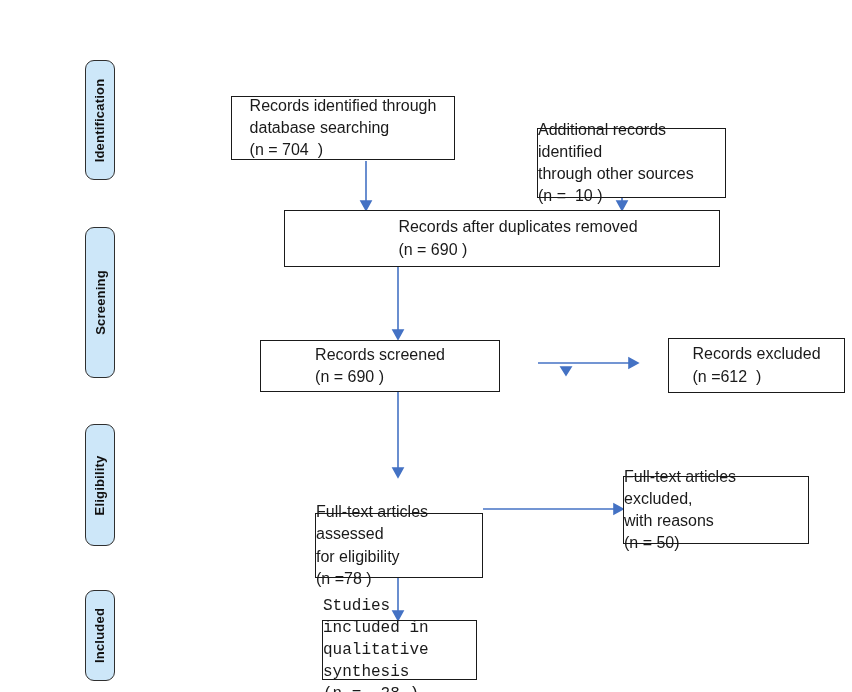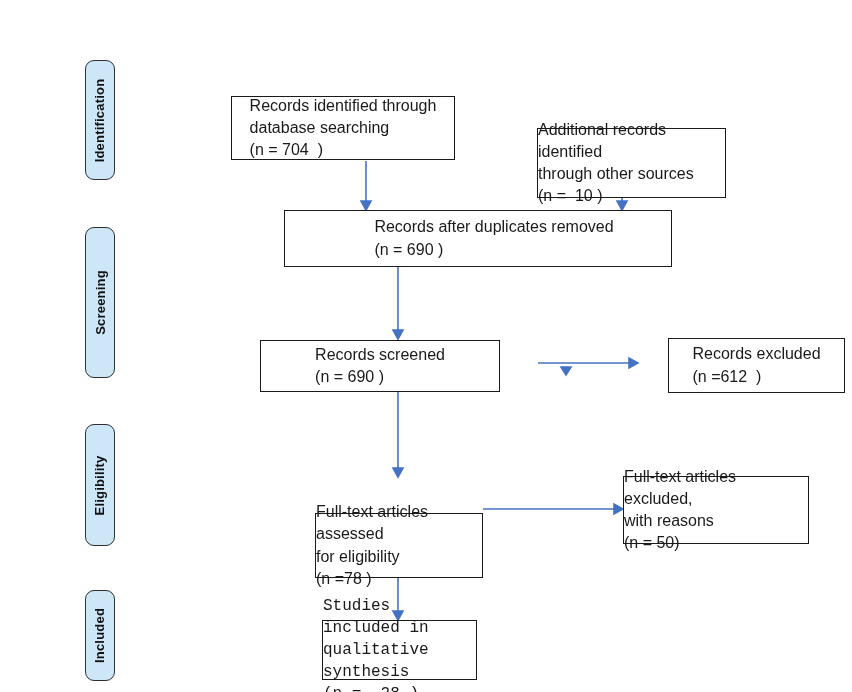--- a/index.html
+++ b/index.html
@@ -58,21 +58,21 @@
     justify-content: center;
   }
   .fbox-text {
     font-size: 16px;
     line-height: 1.38;
     color: #1a1a1a;
     white-space: pre-wrap;
   }
   #box-records-identified { left: 231px; top: 96px;  width: 224px; height: 64px; }
   #box-additional-records { left: 537px; top: 90px;  width: 189px; height: 70px; margin-top: 38px; }
-  #box-duplicates-removed { left: 284px; top: 210px; width: 388px; height: 57px; padding-left: 32px; }
+  #box-duplicates-removed { left: 284px; top: 210px; width: 436px; height: 57px; padding-left: 32px; }
   #box-records-screened   { left: 260px; top: 340px; width: 240px; height: 52px; }
   #box-records-excluded   { left: 640px; top: 338px; width: 177px; height: 55px; margin-left: 28px; }
   #box-fulltext-assessed  { left: 315px; top: 477px; width: 168px; height: 65px; margin-top: 36px; }
   #box-fulltext-excluded  { left: 623px; top: 476px; width: 186px; height: 68px; }
   #box-studies-included   { left: 322px; top: 620px; width: 155px; height: 60px; font-family: Liberation Mono, monospace; }
 </style>
 </head>
 <body>
 
 <div class="canvas">

